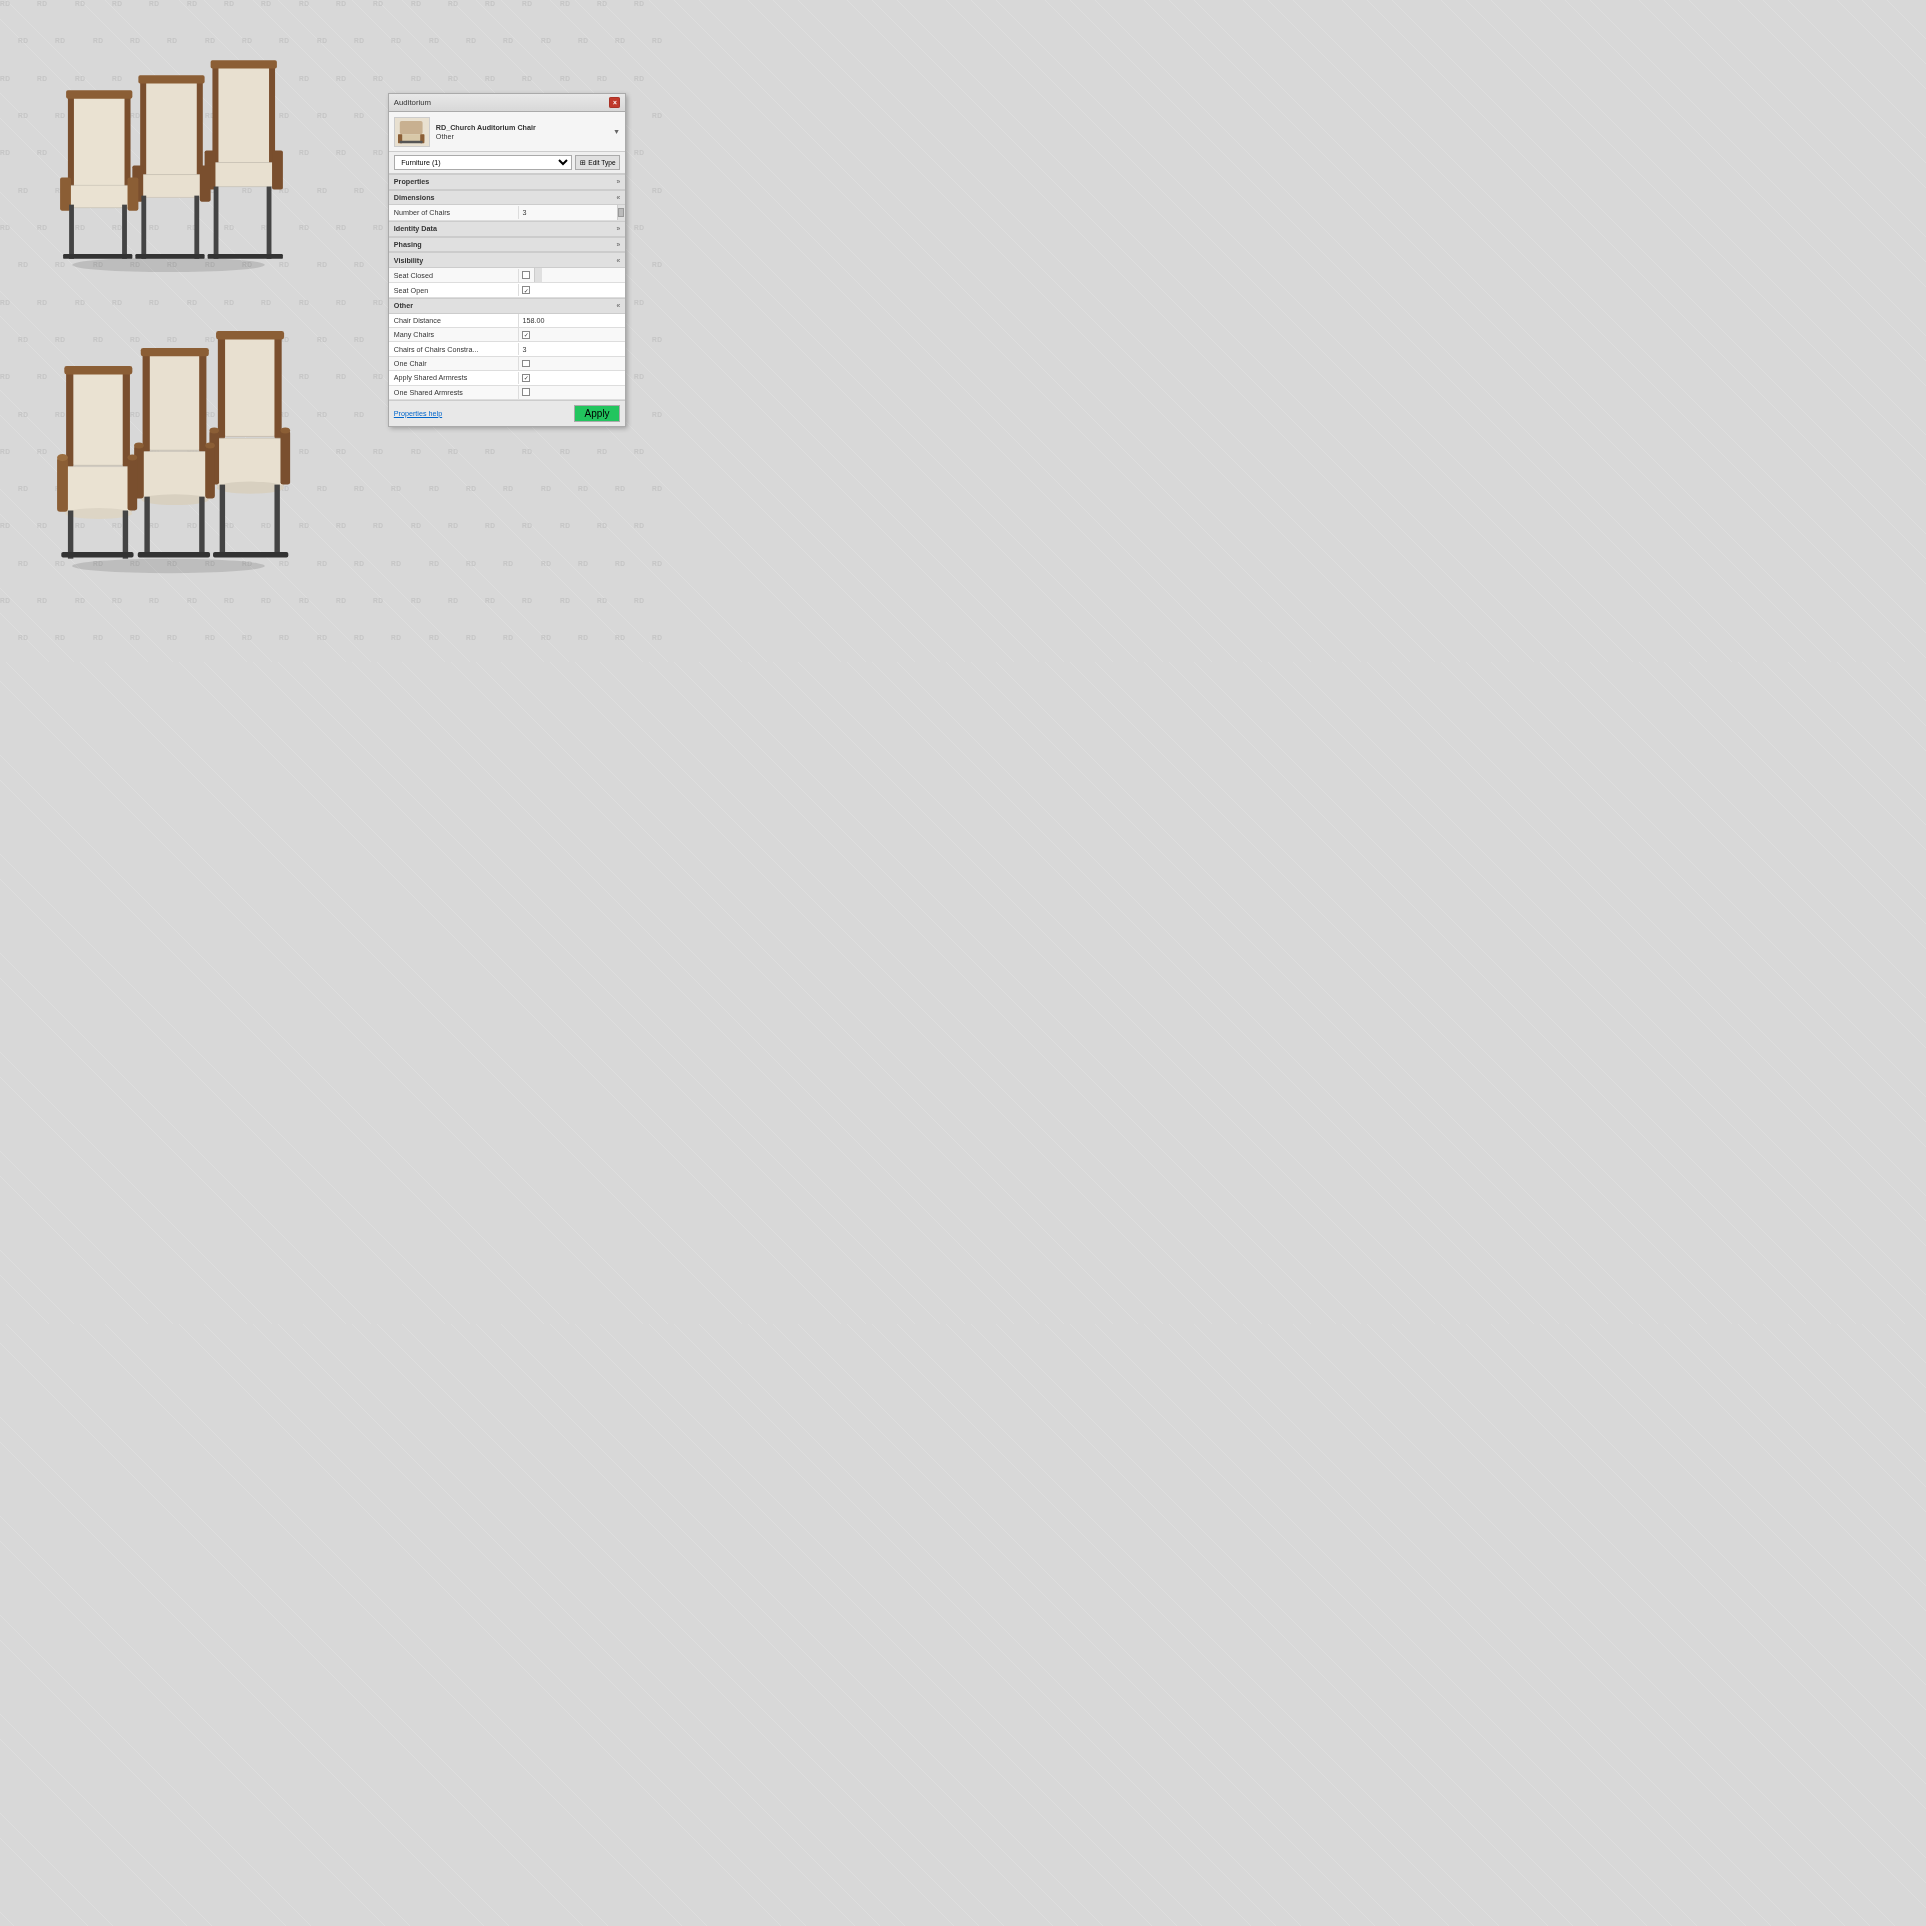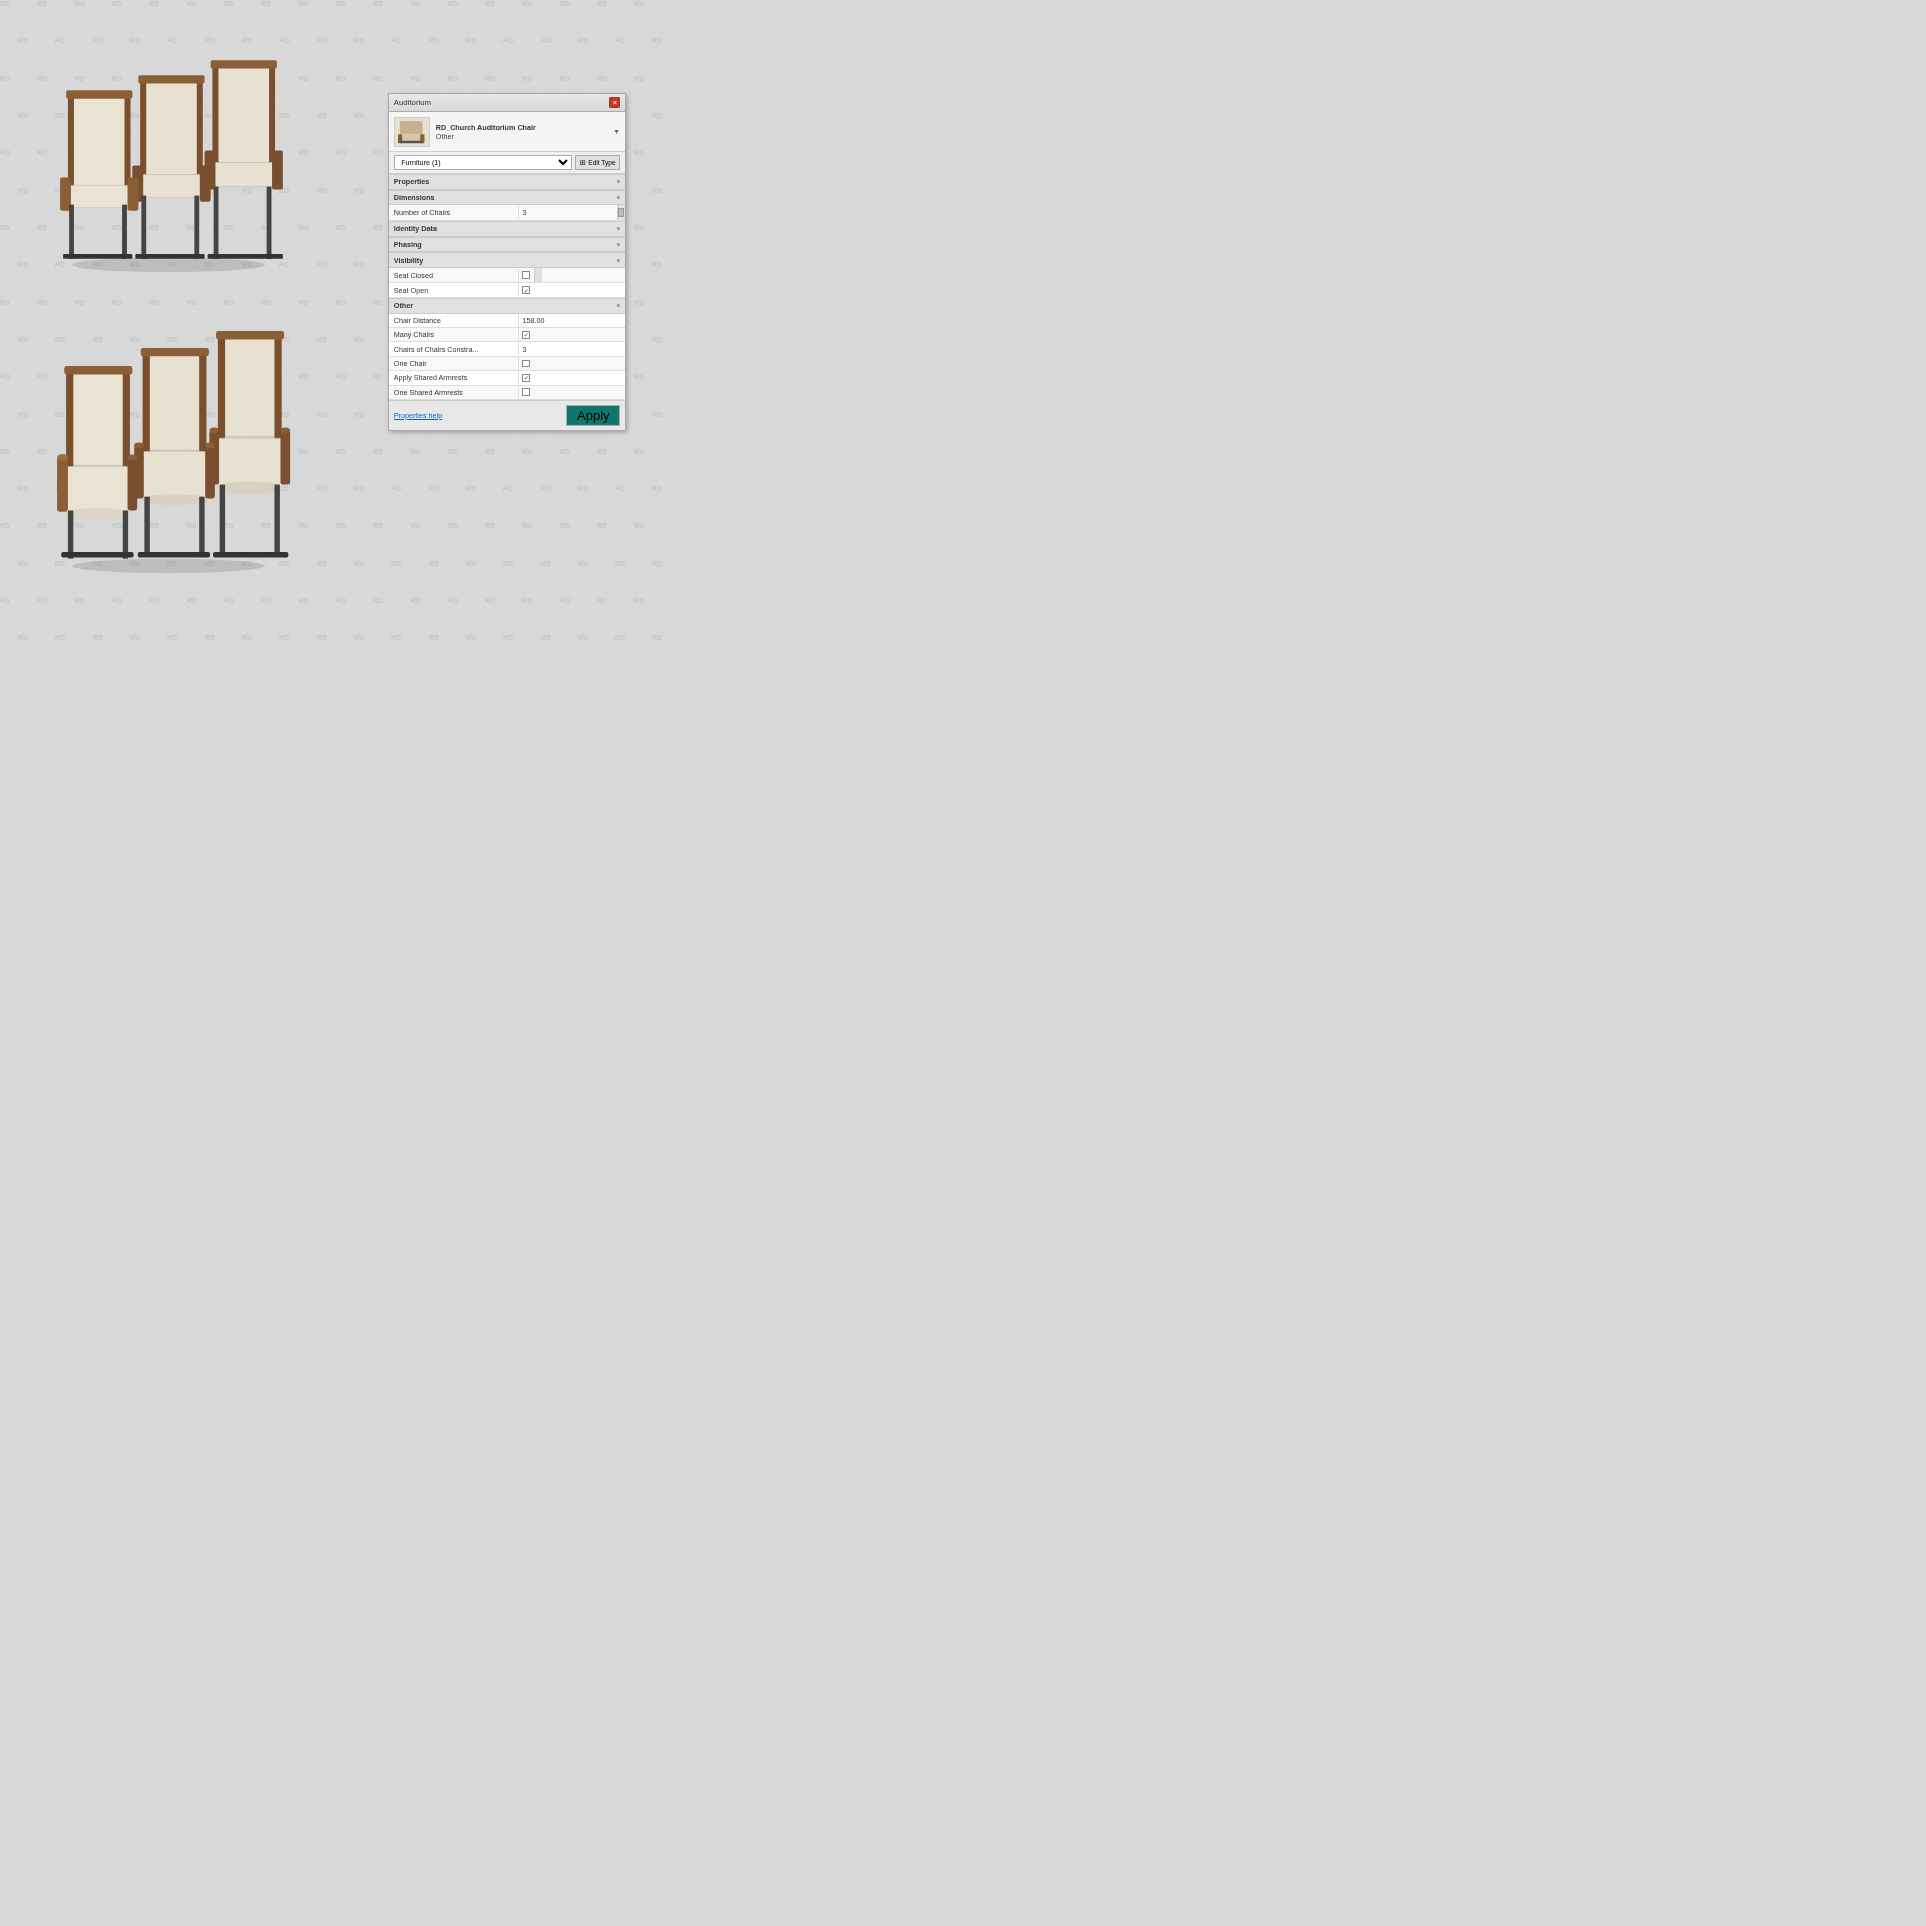--- a/index.html
+++ b/index.html
@@ -271,23 +271,23 @@
 
     .properties-help-link {
       color: #0066cc;
       text-decoration: underline;
       font-size: 7.2px;
       cursor: pointer;
     }
 
     .apply-btn {
       padding: 2.4px 9.6px;
-      background: #0f766e;
+      background: #22c55e;
       border: 0.6px solid #aaa;
-      font-size: 13px;
+      font-size: 10px;
       cursor: pointer;
     }
   </style>
 </head>
 <body>
 
 <div class="watermark-grid">
 
 <span style="left: 0px; top: 0px;">RD</span>
     <span style="left: 37px; top: 0px;">RD</span>

